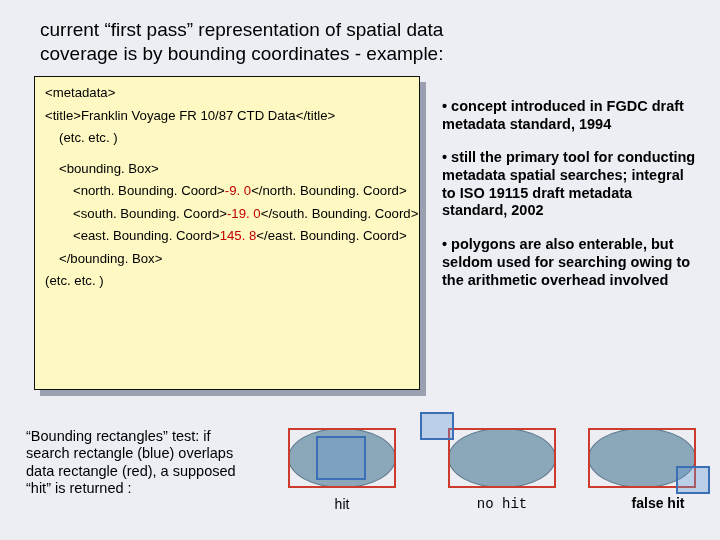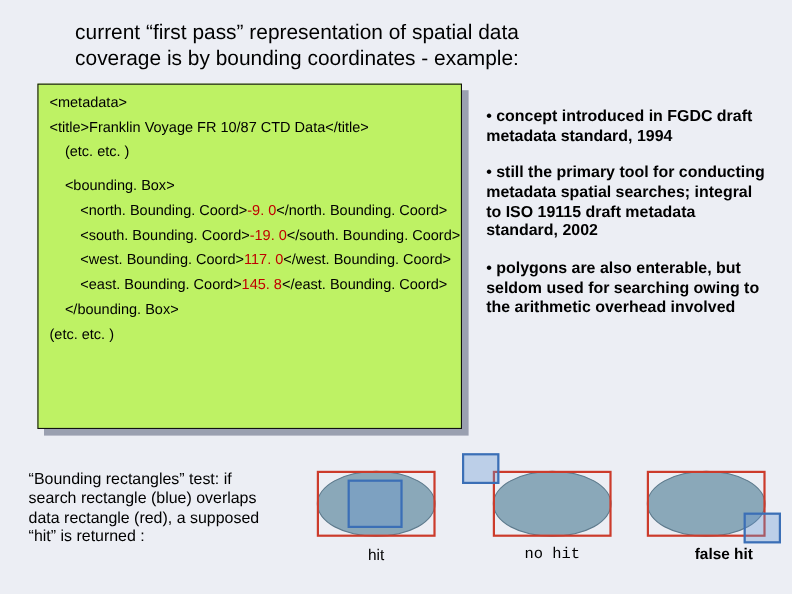--- a/index.html
+++ b/index.html
@@ -13,37 +13,36 @@
     position: relative;
     overflow: hidden;
   }
   .title {
     position: absolute;
     left: 40px;
     top: 18px;
     width: 460px;
     font-size: 19px;
     line-height: 1.25;
-    text-align: center;
   }
   .code-shadow {
     position: absolute;
     left: 40px;
     top: 82px;
     width: 386px;
     height: 314px;
     background: #9aa0b0;
   }
   .code-panel {
     position: absolute;
     left: 34px;
     top: 76px;
     width: 386px;
     height: 314px;
-    background: #bef264;
+    background: #fef9c3;
     border: 1px solid #111;
     padding: 8px 10px 6px 10px;
     font-size: 13.2px;
     line-height: 1.25;
   }
   .code-panel .ind1 { padding-left: 14px; }
   .code-panel .ind2 { padding-left: 28px; }
   .code-panel .row { margin-bottom: 6px; white-space: nowrap; }
   .coord { color: #c00000; font-weight: 400; }
   .bullets {
@@ -103,23 +102,20 @@
   <div class="row ind1">(etc. etc. )</div>
   <div style="height:8px"></div>
   <div class="row ind1">&lt;bounding. Box&gt;</div>
   <div class="row ind2">
     <span>&lt;north. Bounding. Coord&gt;</span><span class="coord">-9. 0</span><span>&lt;/north. Bounding. Coord&gt;</span>
   </div>
   <div class="row ind2">
     <span>&lt;south. Bounding. Coord&gt;</span><span class="coord">-19. 0</span><span>&lt;/south. Bounding. Coord&gt;</span>
   </div>
   <div class="row ind2">
-    <span>&lt;west. Bounding. Coord&gt;</span><span class="coord">117. 0</span><span>&lt;/west. Bounding. Coord&gt;</span>
-  </div>
-  <div class="row ind2">
     <span>&lt;east. Bounding. Coord&gt;</span><span class="coord">145. 8</span><span>&lt;/east. Bounding. Coord&gt;</span>
   </div>
   <div class="row ind1">&lt;/bounding. Box&gt;</div>
   <div class="row" style="margin-top:6px">(etc. etc. )</div>
 </div>
 
 <div class="bullets">
   <p class="b">• concept introduced in FGDC draft metadata standard, 1994</p>
   <p class="b">• still the primary tool for conducting metadata spatial searches; integral to ISO 19115 draft metadata standard, 2002</p>
   <p class="b">• polygons are also enterable, but seldom used for searching owing to the arithmetic overhead involved</p>

